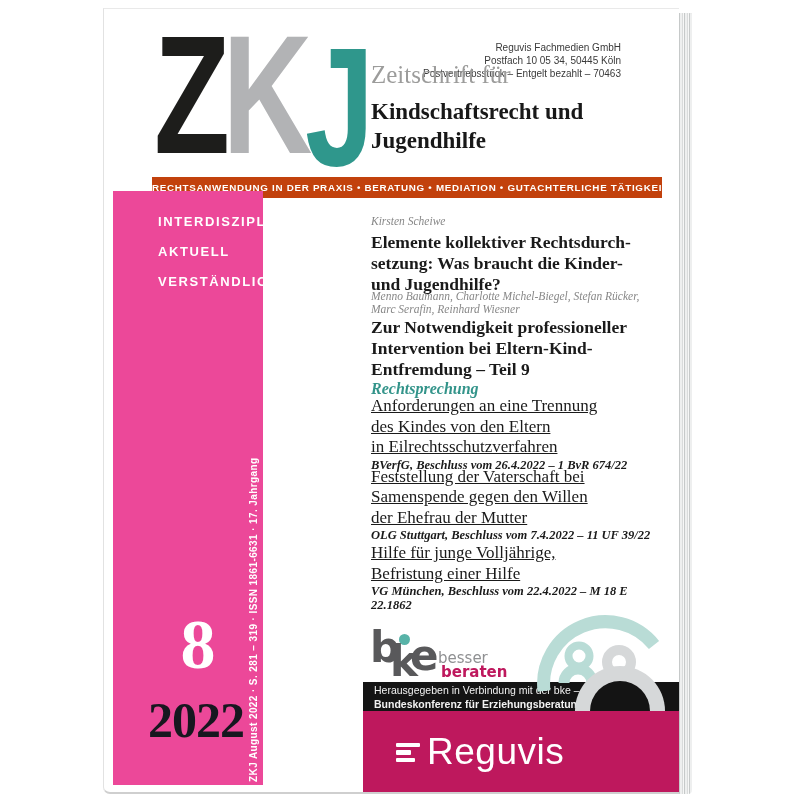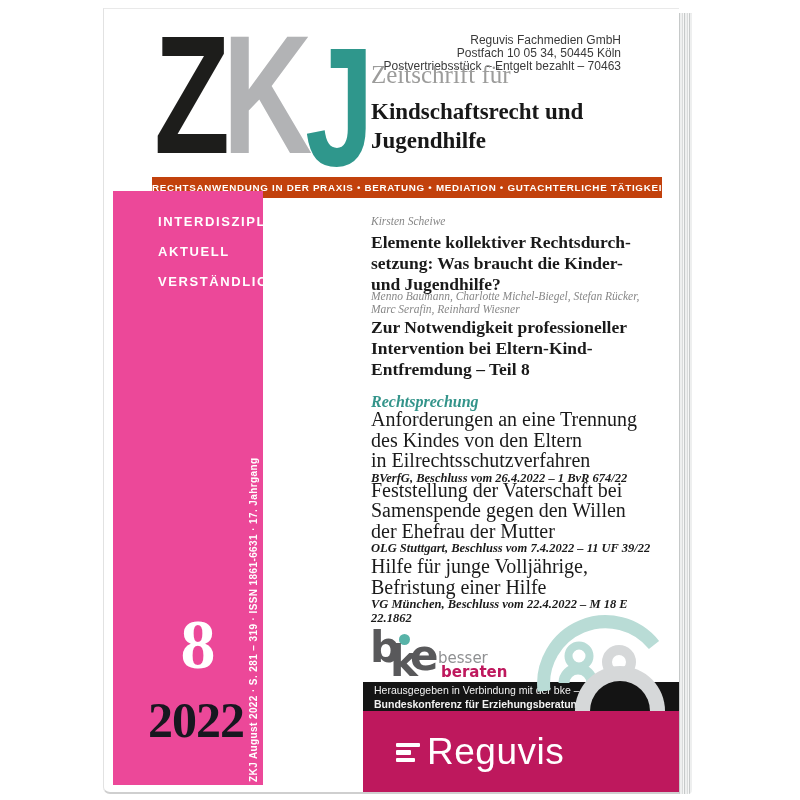--- a/index.html
+++ b/index.html
@@ -18,22 +18,22 @@
     position:absolute;left:575px;top:5px;width:14px;height:781px;
     background:repeating-linear-gradient(90deg,#f7f7f7 0 1px,#c6c9c9 1px 2px,#eeefef 2px 4px,#d9dbdb 4px 5px);
     border-radius:0 4px 4px 0;transform:skewY(0.4deg);
   }
   .page-stack-corner{
     position:absolute;left:571px;top:5px;width:18px;height:16px;
     background:linear-gradient(115deg,#ffffff 45%,#d2d4d4 46%,#f2f2f2 75%);
   }
   
   .address{
-    position:absolute;right:58px;top:25px;text-align:right;
-    font-size:12px;line-height:13px;color:#3a3a3a;
+    position:absolute;right:58px;top:32px;text-align:right;
+    font-size:10px;line-height:13px;color:#3a3a3a;
   }
   
   .zkj{
     position:absolute;left:50px;top:2px;display:flex;
     font-weight:700;font-size:168px;line-height:1;letter-spacing:-10px;
     transform:scaleX(0.74);transform-origin:left top;
   }
   .zkj .lz{color:#1d1d1b;}
   .zkj .lk{color:#b2b3b5;}
   .zkj .lj{color:#2f978c;position:relative;top:12px;}
@@ -69,26 +69,26 @@
     color:#ffffff;font-size:10px;font-weight:700;letter-spacing:0.4px;line-height:15px;
     white-space:nowrap;
   }
   
   .column{position:absolute;left:267px;top:206px;width:300px;}
   .authors{font-family:"Liberation Serif",serif;font-style:italic;color:#878787;font-size:11.5px;line-height:13px;}
   .a1-authors{margin-bottom:4px;}
   .art-title{font-family:"Liberation Serif",serif;font-weight:700;color:#1a1a1a;font-size:17.5px;line-height:21px;}
   .a1-title{margin-bottom:-5px;}
   .a2-authors{margin-bottom:1px;}
-  .a2-title{margin-bottom:13px;}
+  .a2-title{margin-bottom:0;}
   .rs-heading{
     font-family:"Liberation Serif",serif;font-style:italic;font-weight:700;
     color:#33948a;font-size:16px;line-height:18px;
   }
-  .case-title{font-family:"Liberation Serif",serif;color:#1a1a1a;font-size:20px;line-height:20.5px;margin-top:-2px;}
+  .case-title{font-family:"Liberation Serif",serif;color:#1a1a1a;font-size:17px;line-height:20.5px;margin-top:-2px;text-decoration:underline;}
   .case-cite{
     font-family:"Liberation Serif",serif;font-style:italic;font-weight:700;
     color:#1a1a1a;font-size:12.5px;line-height:14px;
   }
   .cite-1{margin-bottom:-5px;}
   .cite-2{margin-bottom:3px;}
   
   .bke{position:absolute;left:264px;top:612px;width:170px;height:72px;font-family:"DejaVu Sans",sans-serif;}
   .bke span{position:absolute;font-weight:700;color:#59595b;}
   .bke .b{left:2px;top:2px;font-size:42px;}
@@ -163,21 +163,21 @@
         <div>und Jugendhilfe?</div>
       </div>
 
       <div class="authors a2-authors">
         <div>Menno Baumann, Charlotte Michel-Biegel, Stefan Rücker,</div>
         <div>Marc Serafin, Reinhard Wiesner</div>
       </div>
       <div class="art-title a2-title">
         <div>Zur Notwendigkeit professioneller</div>
         <div>Intervention bei Eltern-Kind-</div>
-        <div>Entfremdung – Teil 8</div>
+        <div>Entfremdung – Teil 9</div>
       </div>
 
       <div class="rs-heading">Rechtsprechung</div>
 
       <div class="case-title">
         <div>Anforderungen an eine Trennung</div>
         <div>des Kindes von den Eltern</div>
         <div>in Eilrechtsschutzverfahren</div>
       </div>
       <div class="case-cite cite-1">BVerfG, Beschluss vom 26.4.2022 – 1 BvR 674/22</div>

